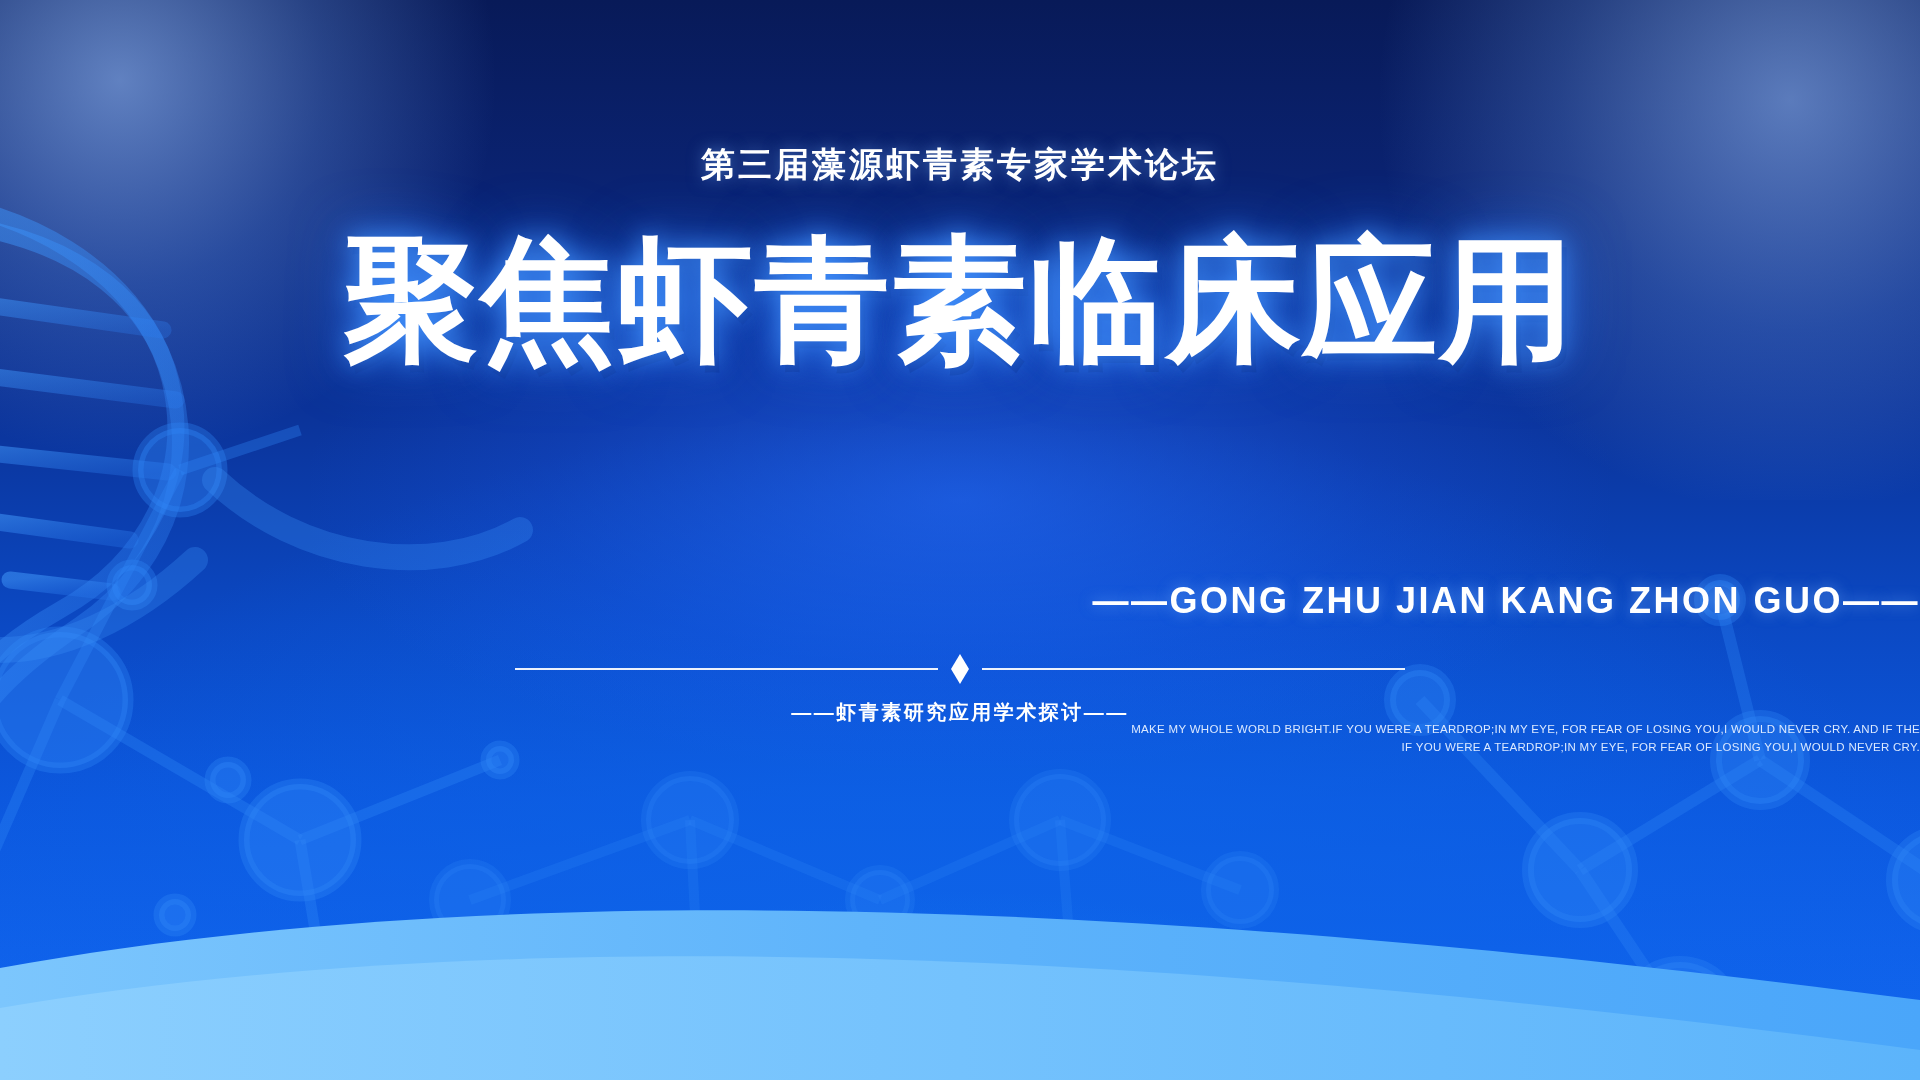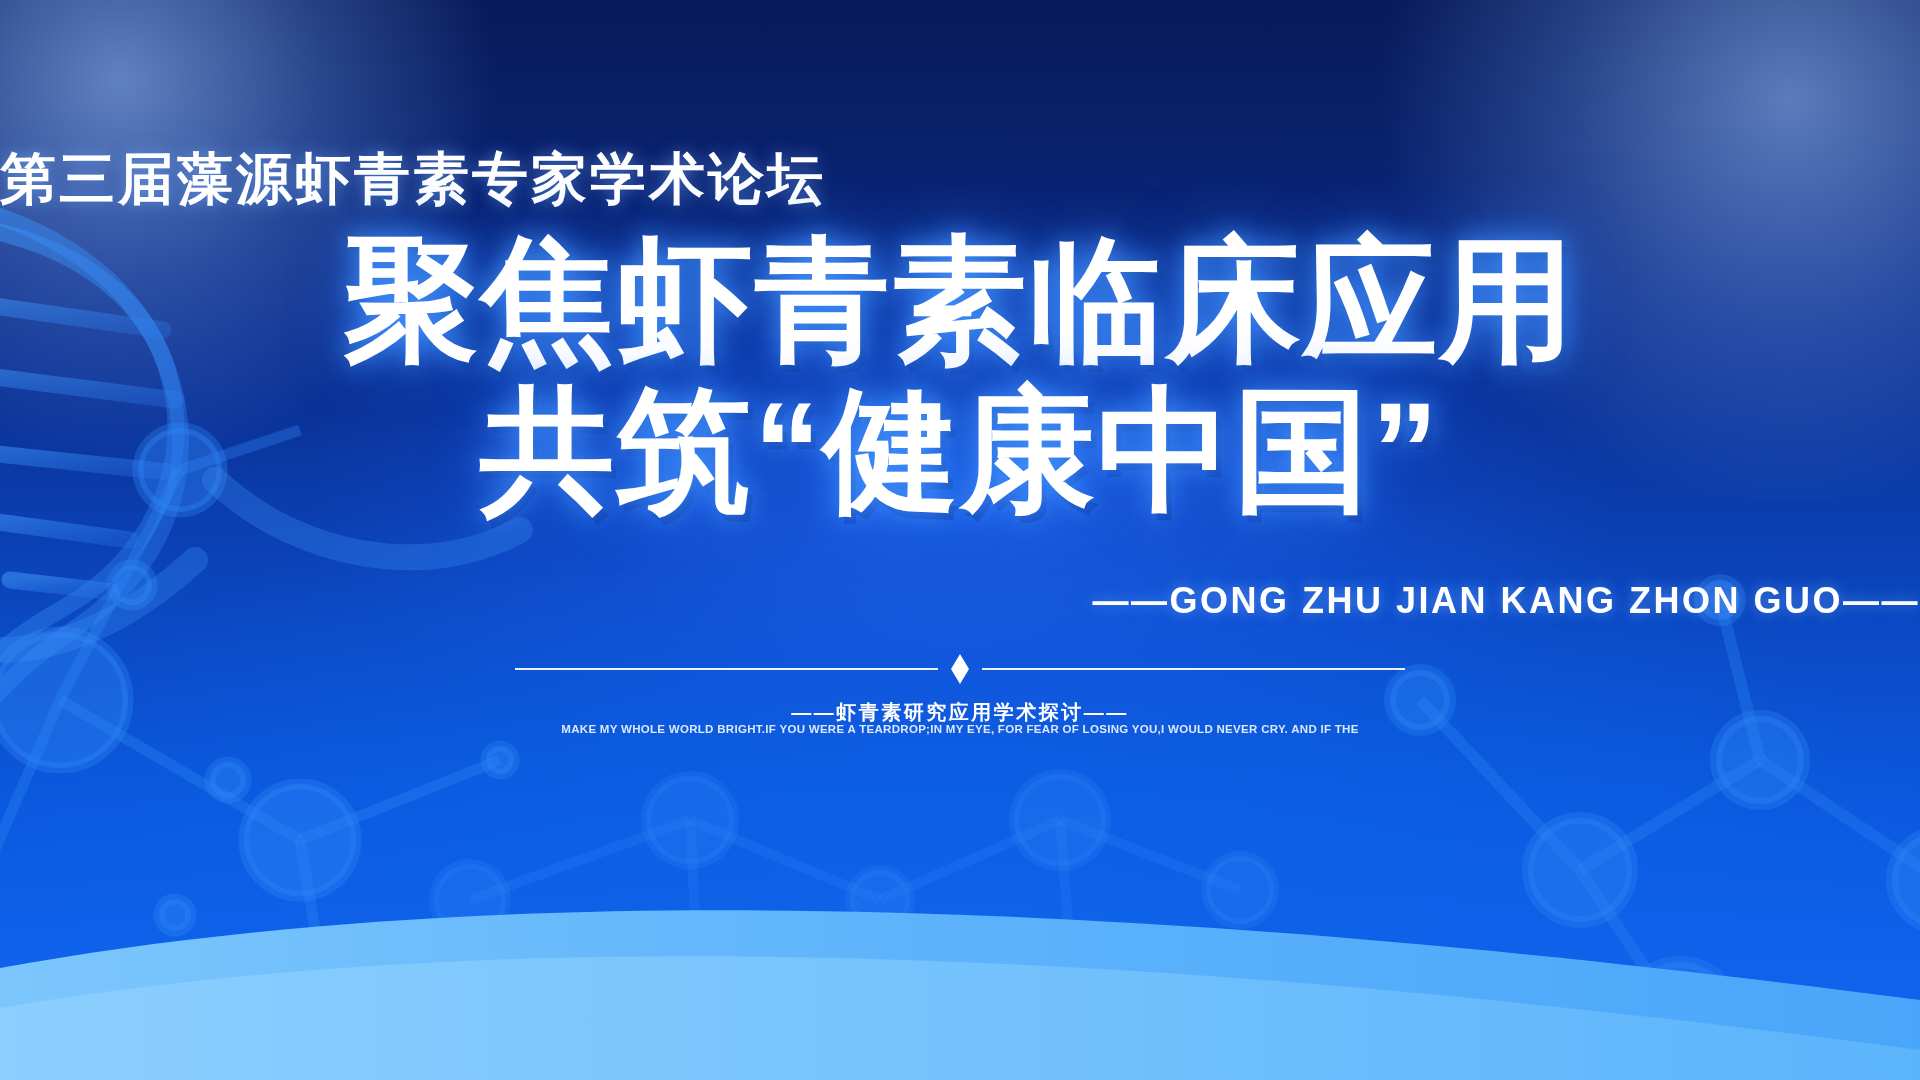--- a/index.html
+++ b/index.html
@@ -26,22 +26,22 @@
     width:1300px;height:540px;
     background:radial-gradient(ellipse at 50% 50%, rgba(40,110,255,.55) 0%, rgba(30,90,240,.22) 45%, rgba(20,70,210,0) 72%);
     pointer-events:none;}
 
   .bg-svg{position:absolute;left:0;top:0;width:1920px;height:1080px;pointer-events:none;}
 
   
   .content{position:absolute;left:0;top:0;width:1920px;height:1080px;}
 
   .eyebrow{
-    position:absolute;top:142px;left:0;width:100%;text-align:left;
-    color:#ffffff;font-size:56px;font-weight:700;letter-spacing:3px;
+    position:absolute;top:142px;left:0;width:100%;text-align:center;
+    color:#ffffff;font-size:34px;font-weight:700;letter-spacing:3px;
     text-shadow:0 0 16px rgba(120,180,255,.55);
   }
 
   .headline{
     position:absolute;left:0;width:100%;text-align:center;
     color:#ffffff;font-weight:900;
     letter-spacing:2px;
     text-shadow:
       0 0 26px rgba(70,150,255,.95),
       0 0 58px rgba(40,120,255,.85),
@@ -65,22 +65,22 @@
   .divider .gem{
     width:18px;height:30px;margin:0 13px;background:#ffffff;
     clip-path:polygon(50% 0%,100% 50%,50% 100%,0% 50%);
   }
 
   .cn-small{
     position:absolute;top:699px;left:0;width:100%;text-align:center;
     color:#ffffff;font-size:20px;font-weight:700;letter-spacing:2.5px;
   }
   .en-small{
-    position:absolute;top:721px;left:0;width:100%;text-align:center;
-    color:#dbe9ff;font-size:11.5px;font-weight:700;letter-spacing:.3px;line-height:1.55;
+    position:absolute;top:721px;left:0;width:100%;text-align:right;
+    color:#dbe9ff;font-size:11.5px;font-weight:400;letter-spacing:.3px;line-height:1.55;
   }
   .en-small span{display:block;}
 </style>
 </head>
 <body>
 
 <div class="stage">
 
   <div class="corner-glow-l"></div>
   <div class="corner-glow-r"></div>
@@ -169,30 +169,30 @@
     <path d="M 0 968 C 420 892, 1000 880, 1920 1000 L 1920 1080 L 0 1080 Z" fill="url(#waveA)"></path>
     <path d="M 0 1008 C 430 936, 1010 930, 1920 1050 L 1920 1080 L 0 1080 Z" fill="url(#waveB)"></path>
   </svg>
 
   <div class="content">
 
     <div class="eyebrow">第三届藻源虾青素专家学术论坛</div>
 
     <div class="headline l1">聚焦虾青素临床应用</div>
 
-    <div class="headline l2">共筑“健康中国”</div>
 
     <div class="pinyin">——GONG ZHU JIAN KANG ZHON GUO——</div>
 
     <div class="divider">
       <span class="rule"></span>
       <span class="gem"></span>
       <span class="rule"></span>
     </div>
 
     <div class="cn-small">——虾青素研究应用学术探讨——</div>
 
     <div class="en-small">
       <span>MAKE MY WHOLE WORLD BRIGHT.IF YOU WERE A TEARDROP;IN MY EYE,  FOR FEAR OF LOSING YOU,I WOULD NEVER CRY.  AND IF THE</span>
+      <span>IF YOU WERE A TEARDROP;IN MY EYE,  FOR FEAR OF LOSING YOU,I WOULD NEVER CRY.</span>
     </div>
 
   </div>
 </div>
 
 </body></html>

